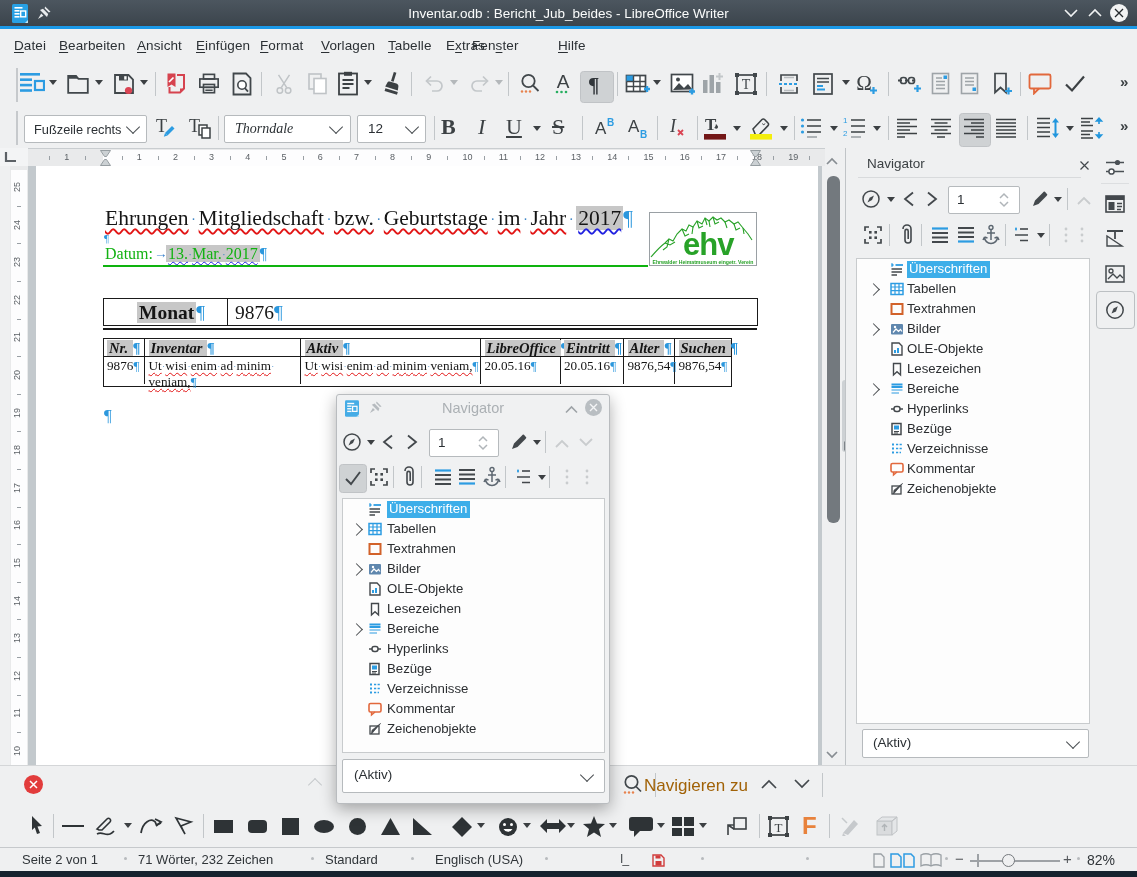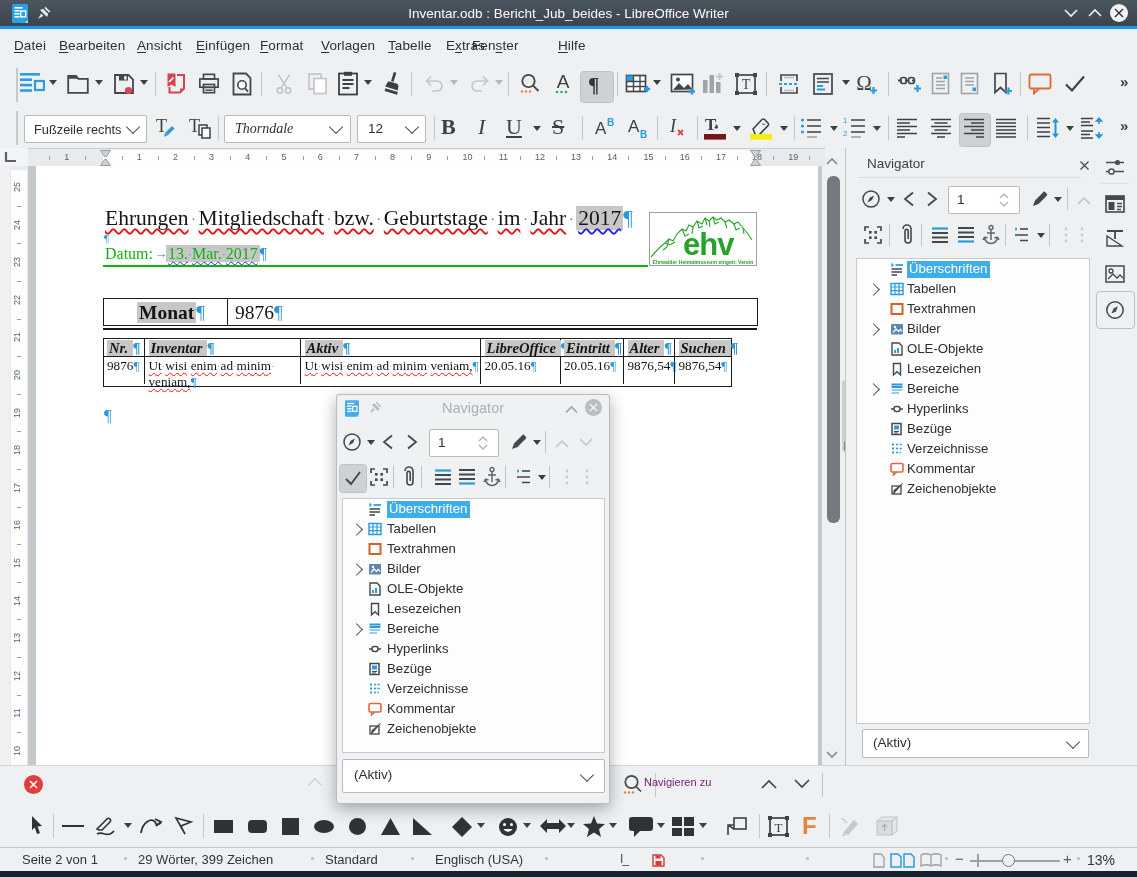--- a/index.html
+++ b/index.html
@@ -797,21 +797,21 @@
   <svg style="position:absolute;left:622px;top:8px" width="22" height="24" viewBox="0 0 22 24">
     <circle cx="9.5" cy="9" r="6.2" fill="none" stroke="#41474b" stroke-width="1.7"></circle>
     <path d="M14 13.5 L19 18.5" stroke="#41474b" stroke-width="1.7"></path>
     <g fill="#e8824d">
         <circle cx="3" cy="19.5" r="1.2"></circle>
         <circle cx="7" cy="19.5" r="1.2"></circle>
         <circle cx="11" cy="19.5" r="1.2"></circle>
       </g>
   </svg>
   <div class="vsep" style="left:655px;top:8px;height:24px"></div>
-  <span style="position:absolute;left:644px;top:11px;font-size:11px;color:#701a75">Navigieren zu</span>
+  <span style="position:absolute;left:644px;top:11px;font-size:17px;color:#a16207">Navigieren zu</span>
   <svg style="position:absolute;left:760px;top:13px" width="18" height="12" viewBox="0 0 18 12">
     <path d="M2 10 L9 3 L16 10" fill="none" stroke="#43484c" stroke-width="1.7"></path>
   </svg>
   <svg style="position:absolute;left:793px;top:13px" width="18" height="12" viewBox="0 0 18 12">
     <path d="M2 2 L9 9 L16 2" fill="none" stroke="#43484c" stroke-width="1.7"></path>
   </svg>
   <div class="vsep" style="left:822px;top:8px;height:24px"></div>
 </div>
 <div class="abs" id="findbar"></div>
 <div class="abs" id="drawbar">
@@ -909,21 +909,21 @@
 <div class="abs" id="statusbar">
   <span class="st" style="left:124px;top:9px;width:3px;height:3px;background:#b7babd;border-radius:50%"></span>
   <span class="st" style="left:311px;top:9px;width:3px;height:3px;background:#b7babd;border-radius:50%"></span>
   <span class="st" style="left:411px;top:9px;width:3px;height:3px;background:#b7babd;border-radius:50%"></span>
   <span class="st" style="left:545px;top:9px;width:3px;height:3px;background:#b7babd;border-radius:50%"></span>
   <span class="st" style="left:701px;top:9px;width:3px;height:3px;background:#b7babd;border-radius:50%"></span>
   <span class="st" style="left:806px;top:9px;width:3px;height:3px;background:#b7babd;border-radius:50%"></span>
   <span class="st" style="left:945px;top:9px;width:3px;height:3px;background:#b7babd;border-radius:50%"></span>
   <span class="st" style="left:1077px;top:9px;width:3px;height:3px;background:#b7babd;border-radius:50%"></span>
   <span class="st" style="left:22px">Seite 2 von 1</span>
-  <span class="st" style="left:138px">29 Wörter, 399 Zeichen</span>
+  <span class="st" style="left:138px">71 Wörter, 232 Zeichen</span>
   <span class="st" style="left:325px">Standard</span>
   <span class="st" style="left:435px">Englisch (USA)</span>
   <span class="st" style="left:620px;font-size:12px;color:#43484c">I ̲</span>
   <svg class="abs" style="left:652px;top:6px" width="13" height="13" viewBox="0 0 13 13">
     <path d="M1 1 H9 L12 4 V12 H1 Z" fill="none" stroke="#d13c3c" stroke-width="1.4"></path>
     <rect x="3.5" y="1.5" width="5" height="3" fill="#d13c3c"></rect>
     <rect x="3.5" y="7" width="6" height="4.5" fill="#d13c3c"></rect>
   </svg>
   <svg class="abs" style="left:872px;top:5px" width="14" height="15" viewBox="0 0 14 15">
     <path d="M2 1 H9 L12 4 V14 H2 Z" fill="none" stroke="#9aa0a5" stroke-width="1.3"></path>
@@ -933,21 +933,21 @@
     <path d="M14 1 H21 L24 4 V14 H14 Z" fill="none" stroke="#2e9be2" stroke-width="1.5"></path>
   </svg>
   <svg class="abs" style="left:920px;top:5px" width="22" height="15" viewBox="0 0 22 15">
     <path d="M1 2 C4 0.5 8 0.5 11 2 C14 0.5 18 0.5 21 2 V13 C18 11.5 14 11.5 11 13 C8 11.5 4 11.5 1 13 Z M11 2 V13" fill="none" stroke="#9aa0a5" stroke-width="1.3"></path>
   </svg>
   <span class="st" style="left:955px;top:2px;font-size:15px;color:#55595d">−</span>
   <div class="abs" style="left:970px;top:11.5px;width:90px;height:2px;background:#9ea2a6"></div>
   <div class="abs" style="left:977px;top:6px;width:1.6px;height:13px;background:#9ea2a6"></div>
   <div class="abs" style="left:1002px;top:5.5px;width:11px;height:11px;border-radius:50%;background:#eff0f1;border:1.6px solid #75797d"></div>
   <span class="st" style="left:1063px;top:2px;font-size:15px;color:#55595d">+</span>
-  <span class="st" style="left:1087px;font-size:14px">13%</span>
+  <span class="st" style="left:1087px;font-size:14px">82%</span>
 </div>
 <div class="abs" id="darkstrip"></div>
 <div class="abs" id="fnav">
   <svg style="position:absolute;left:8px;top:5px" width="14" height="17" viewBox="0 0 16 19" opacity="0.85">
     <rect x="0" y="0" width="16" height="19" rx="1.5" fill="#28a0e4"></rect>
     <path d="M13 19 L16 19 L16 16 Z" fill="#bfe6f8"></path>
     <rect x="2.5" y="3" width="8" height="1.6" fill="#fff"></rect>
       <rect x="2.5" y="6" width="5" height="1.6" fill="#fff"></rect>
     <rect x="2.5" y="9" width="5" height="1.6" fill="#fff"></rect>
       <rect x="2.5" y="12" width="5" height="1.6" fill="#fff"></rect>

